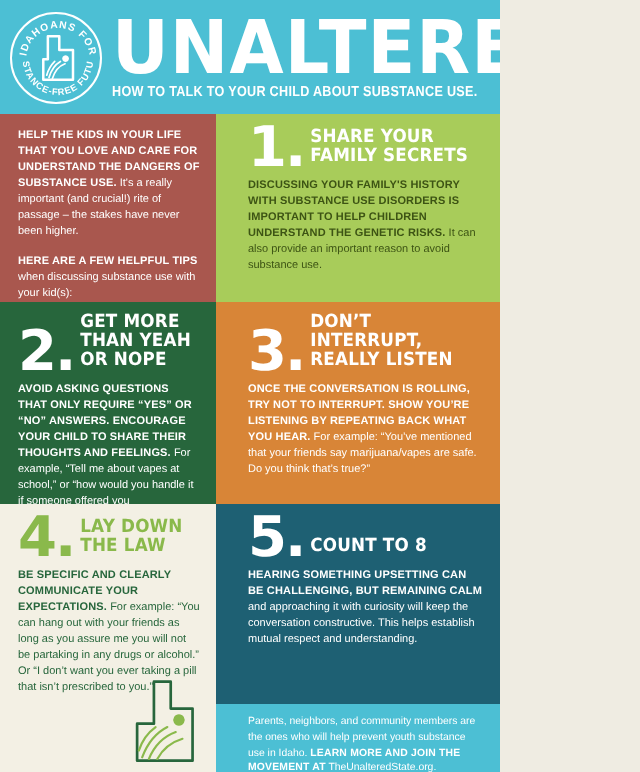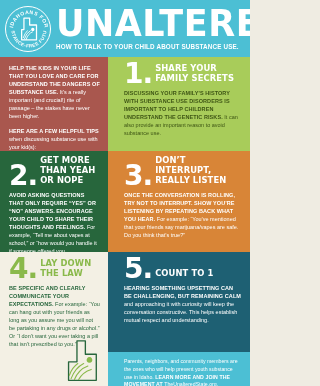--- a/index.html
+++ b/index.html
@@ -217,21 +217,21 @@
           <path d="M7 46 Q12 33 22 28 M11 47 Q16 35 27 31 M5 42 Q8 33 15 28 M16 47 Q21 38 31 35" stroke="#8ab94b" stroke-width="1.3" fill="none" stroke-linecap="round"></path>
           <path d="M26 22 a3.4 3.4 0 0 1 5.8 0 a3.4 3.4 0 0 1 -2.9 5.2 a3.4 3.4 0 0 1 -2.9 -5.2 Z" fill="#8ab94b"></path>
         </svg>
       </div>
     </div>
 
     <div class="panel p-five on-dark">
       <div class="pad">
         <div class="head-row">
           <div class="num"><span>5</span><span class="dot">.</span></div>
-          <div class="title">COUNT TO 1</div>
+          <div class="title">COUNT TO 8</div>
         </div>
         <div class="body">
           <span class="lede">HEARING SOMETHING UPSETTING CAN BE CHALLENGING, BUT REMAINING CALM</span><span class="rest"> and approaching it with curiosity will keep the conversation constructive. This helps establish mutual respect and understanding.</span>
         </div>
       </div>
     </div>
 
     <div class="panel p-foot">
       <div class="pad" style="padding-top:6px;">
         <div class="foot-text">

